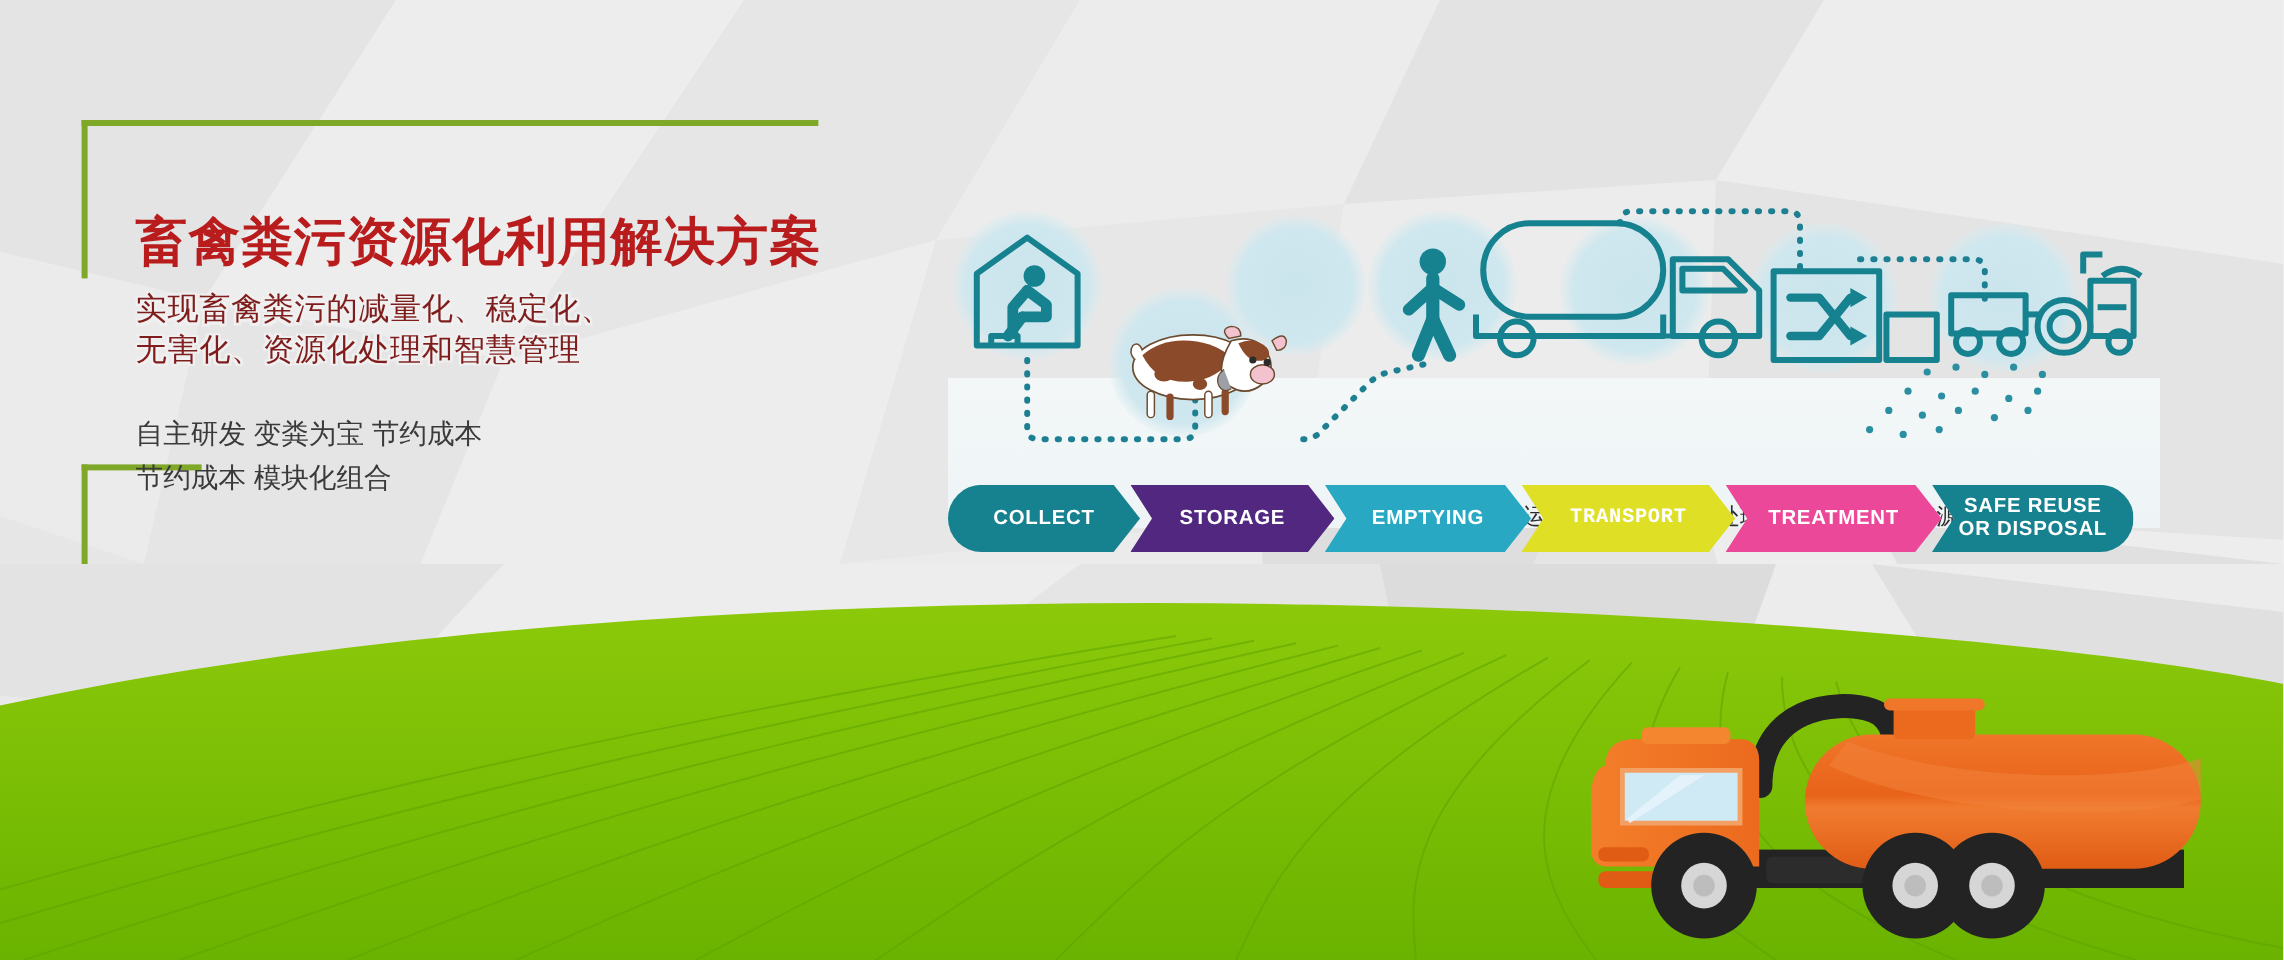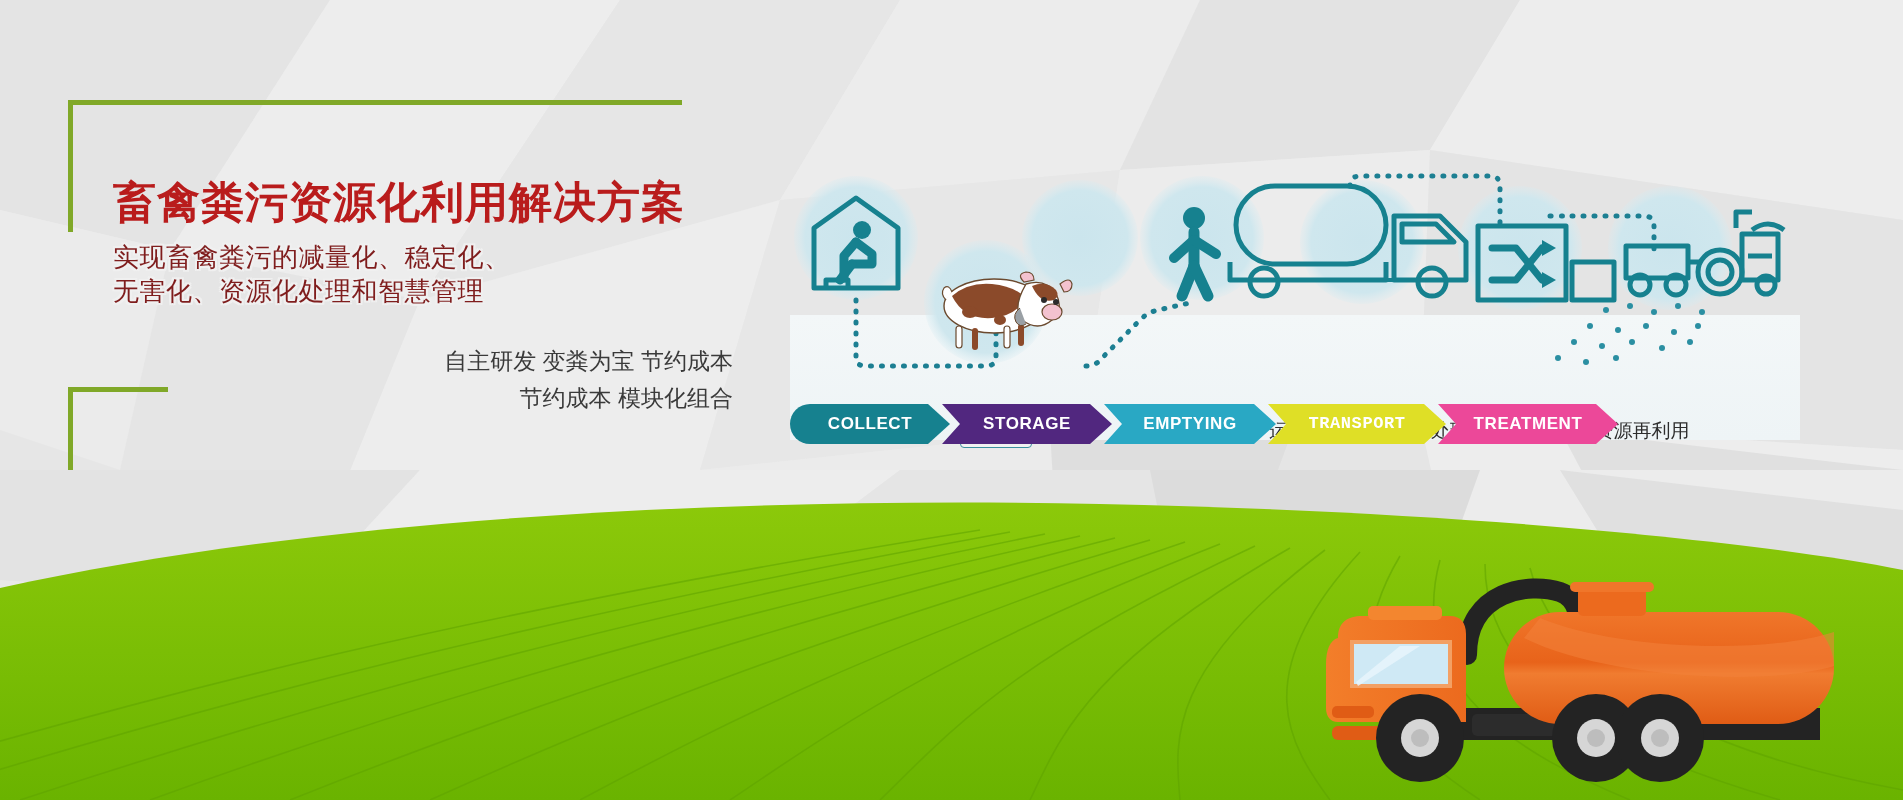--- a/index.html
+++ b/index.html
@@ -45,21 +45,21 @@
     font-size:26px; font-weight:normal; color:#7f1d1d;
     line-height:1.30; letter-spacing:0.5px;
     text-shadow: -2px 0 #f0f0f0, 0 2px #f0f0f0, 2px 0 #f0f0f0, 0 -2px #f0f0f0,
                  -2px -2px #f0f0f0, 2px 2px #f0f0f0, -2px 2px #f0f0f0, 2px -2px #f0f0f0;
   }
   .subhead div { white-space:nowrap; }
   .features {
     margin-top:34px;
     font-size:23px; color:#3a3a3a; line-height:1.62;
   }
-  .features div { white-space:nowrap;text-align:right; }
+  .features div { white-space:nowrap; }
 
   
   .diagram { position:absolute; left:790px; top:130px; width:1060px; height:320px; }
   .diag-panel {
     position:absolute; left:0px; top:185px; width:1010px; height:125px;
     background:linear-gradient(180deg,#f3f7f8 0%, #eef4f6 100%);
   }
   .diag-svg { position:absolute; left:0; top:0; width:1060px; height:320px; }
 
   .step-label {
@@ -72,21 +72,21 @@
     border:1.5px solid #3b8fa0;
     border-radius:4px;
     padding:6px 16px;
     top:278px;
     background:rgba(255,255,255,0.35);
   }
 
   
   .chevrons {
     position:absolute; left:790px; top:404px;
-    display:flex; align-items:stretch; height:40px;
+    display:flex; align-items:stretch; height:56px;
   }
   .chev {
     position:relative;
     display:flex; align-items:center; justify-content:center;
     color:#fff; font-weight:bold; font-size:17px;
     letter-spacing:0.6px; text-align:center; line-height:1.1;
     margin-right:6px;
     padding:0 10px;
   }
   .chev.first  { border-radius:28px 0 0 28px; }
@@ -295,20 +295,26 @@
       <span>STORAGE</span>
     </div>
     <div class="chev notfirst" style="background:#29a8c4;width:172px;">
       <span>EMPTYING</span>
     </div>
     <div class="chev notfirst" style="background:#dfdf26;width:178px;font-family:Liberation Mono, monospace;">
       <span>TRANSPORT</span>
     </div>
     <div class="chev notfirst" style="background:#ec4899;width:180px;">
       <span>TREATMENT</span>
+    </div>
+    <div class="chev notfirst last" style="background:#16818f;width:168px;">
+      <span>
+        <span class="l2">SAFE REUSE</span>
+        <span class="l2">OR DISPOSAL</span>
+      </span>
     </div>
   </div>
 
   <svg class="landscape" viewBox="0 0 1903 330" preserveAspectRatio="none">
     <defs>
       <linearGradient id="fieldg" x1="0" y1="0" x2="0" y2="1">
         <stop offset="0%" stop-color="#8cc90a"></stop>
         <stop offset="100%" stop-color="#6ab300"></stop>
       </linearGradient>
       <linearGradient id="cabg" x1="0" y1="0" x2="1" y2="0">

